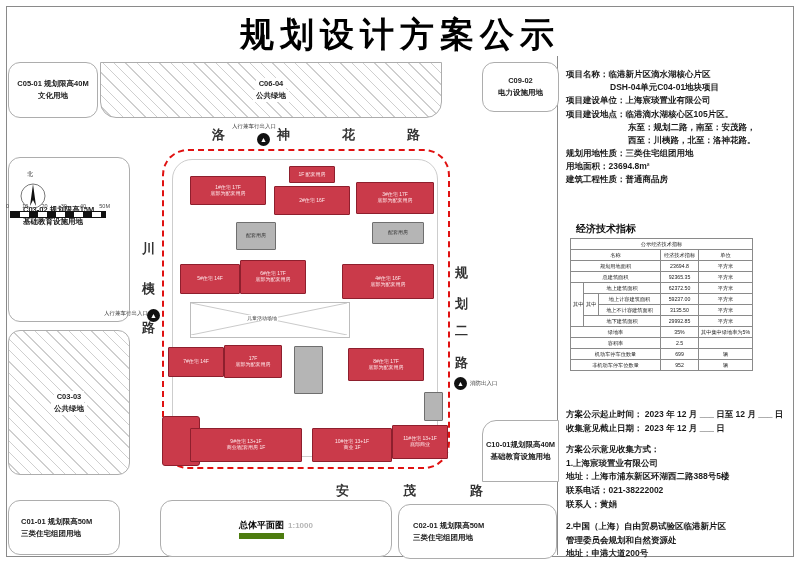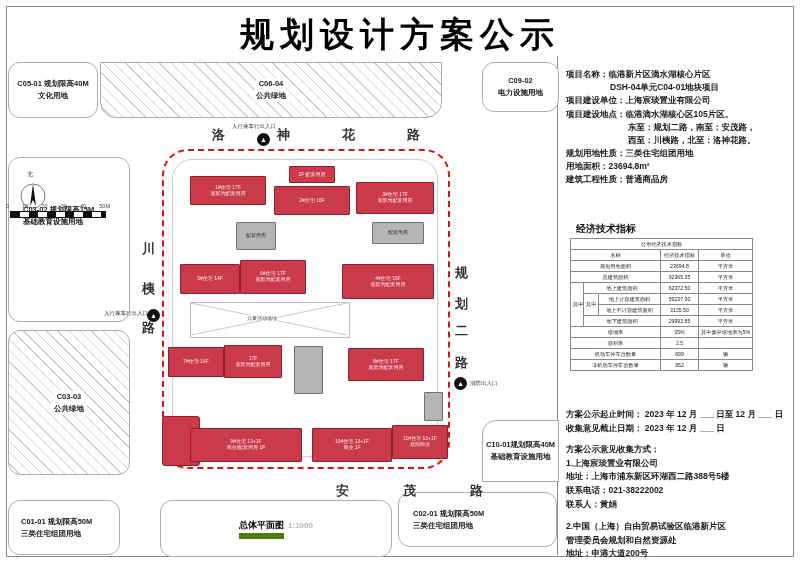--- a/index.html
+++ b/index.html
@@ -75,21 +75,21 @@
   <div class="abs parcel" style="left:8px;top:500px;width:112px;height:55px;align-items:flex-start;padding-left:12px;box-sizing:border-box;">
     <div>C01-01  规划限高50M</div>
     <div>三类住宅组团用地</div>
   </div>
   <div class="abs parcel" style="left:160px;top:500px;width:230px;height:55px;">
     <div style="display:flex;align-items:baseline;">
       <span id="caption">总体平面图</span>
       <span id="caption-scale">1:1000</span>
     </div>
   </div>
-  <div class="abs parcel" style="left:398px;top:492px;width:159px;height:55px;align-items:flex-start;padding-left:14px;box-sizing:border-box;">
+  <div class="abs parcel" style="left:398px;top:504px;width:159px;height:55px;align-items:flex-start;padding-left:14px;box-sizing:border-box;">
     <div>C02-01  规划限高50M</div>
     <div>三类住宅组团用地</div>
   </div>
   <div class="abs parcel" style="left:482px;top:420px;width:75px;height:60px;border-radius:14px 0 0 0;">
     <div>C10-01规划限高40M</div>
     <div>基础教育设施用地</div>
   </div>
 
   <div class="abs roadlabel" style="left:212px;top:126px;letter-spacing:52px;">洛神花路</div>
   <div class="abs roadlabel vroad" style="left:139px;top:231px;letter-spacing:40px;">川桋路</div>

